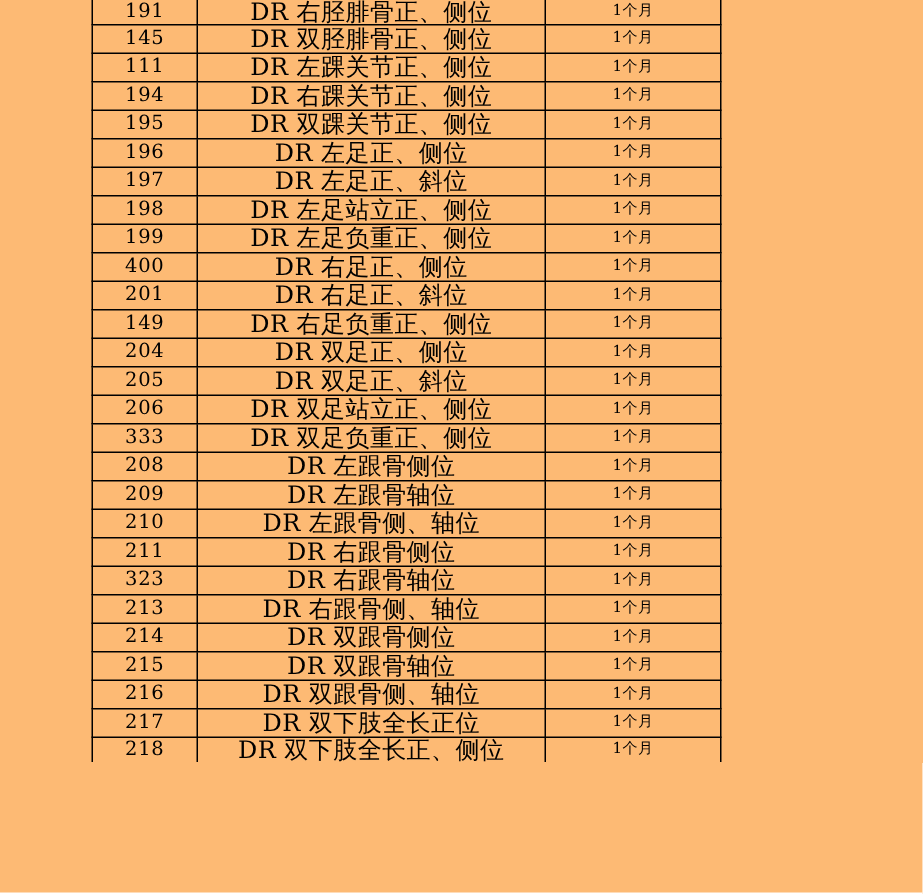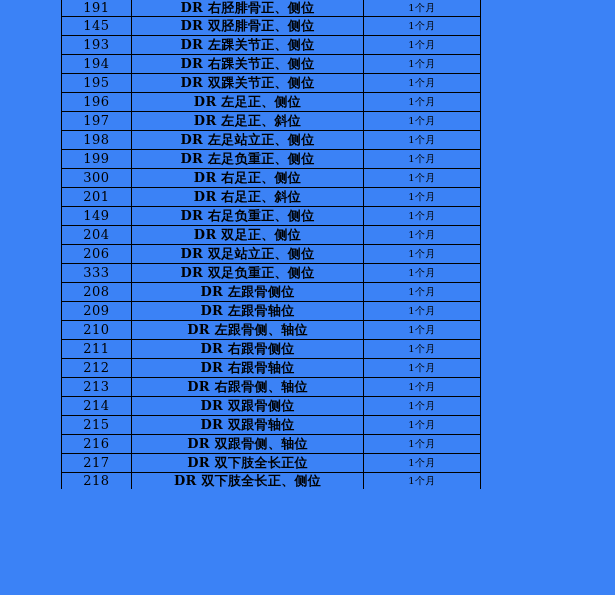--- a/index.html
+++ b/index.html
@@ -10,21 +10,21 @@
   body {
     width: 615px;
     height: 596px;
     overflow: hidden;
     font-family: "DejaVu Sans", "Liberation Sans", sans-serif;
   }
   #sheet {
     position: relative;
     width: 615px;
     height: 596px;
-    background: #3b82f6;
+    background: #fdba74;
   }
   table.exam-table {
     border-collapse: collapse;
     table-layout: fixed;
     margin-left: 61px;
     margin-top: -1px;
     width: 419px;
   }
   table.exam-table col.c-no    { width: 70px; }
   table.exam-table col.c-name  { width: 232px; }
@@ -41,23 +41,22 @@
     color: #000000;
     font-family: "DejaVu Serif", "Liberation Serif", serif;
     white-space: nowrap;
     overflow: hidden;
   }
   table.exam-table td.no-cell {
     font-size: 13px;
     letter-spacing: 0.5px;
   }
   table.exam-table td.name-cell {
-    font-size: 13px;
+    font-size: 16px;
     letter-spacing: 0.3px;
-    font-weight: bold;
   }
   table.exam-table td.valid-cell {
     font-size: 10px;
     letter-spacing: 0.3px;
   }
   
   table.exam-table tr.clipped-top td {
     height: 14px;
   }
   
@@ -81,21 +80,21 @@
         <td class="no-cell">191</td>
         <td class="name-cell">DR 右胫腓骨正、侧位</td>
         <td class="valid-cell">1个月</td>
       </tr>
       <tr>
         <td class="no-cell">145</td>
         <td class="name-cell">DR 双胫腓骨正、侧位</td>
         <td class="valid-cell">1个月</td>
       </tr>
       <tr>
-        <td class="no-cell">193</td>
+        <td class="no-cell">111</td>
         <td class="name-cell">DR 左踝关节正、侧位</td>
         <td class="valid-cell">1个月</td>
       </tr>
       <tr>
         <td class="no-cell">194</td>
         <td class="name-cell">DR 右踝关节正、侧位</td>
         <td class="valid-cell">1个月</td>
       </tr>
       <tr>
         <td class="no-cell">195</td>
@@ -116,40 +115,45 @@
         <td class="no-cell">198</td>
         <td class="name-cell">DR 左足站立正、侧位</td>
         <td class="valid-cell">1个月</td>
       </tr>
       <tr>
         <td class="no-cell">199</td>
         <td class="name-cell">DR 左足负重正、侧位</td>
         <td class="valid-cell">1个月</td>
       </tr>
       <tr>
-        <td class="no-cell">300</td>
+        <td class="no-cell">400</td>
         <td class="name-cell">DR 右足正、侧位</td>
         <td class="valid-cell">1个月</td>
       </tr>
       <tr>
         <td class="no-cell">201</td>
         <td class="name-cell">DR 右足正、斜位</td>
         <td class="valid-cell">1个月</td>
       </tr>
       <tr>
         <td class="no-cell">149</td>
         <td class="name-cell">DR 右足负重正、侧位</td>
         <td class="valid-cell">1个月</td>
       </tr>
       <tr>
         <td class="no-cell">204</td>
         <td class="name-cell">DR 双足正、侧位</td>
         <td class="valid-cell">1个月</td>
       </tr>
       <tr>
+        <td class="no-cell">205</td>
+        <td class="name-cell">DR 双足正、斜位</td>
+        <td class="valid-cell">1个月</td>
+      </tr>
+      <tr>
         <td class="no-cell">206</td>
         <td class="name-cell">DR 双足站立正、侧位</td>
         <td class="valid-cell">1个月</td>
       </tr>
       <tr>
         <td class="no-cell">333</td>
         <td class="name-cell">DR 双足负重正、侧位</td>
         <td class="valid-cell">1个月</td>
       </tr>
       <tr>
@@ -166,21 +170,21 @@
         <td class="no-cell">210</td>
         <td class="name-cell">DR 左跟骨侧、轴位</td>
         <td class="valid-cell">1个月</td>
       </tr>
       <tr>
         <td class="no-cell">211</td>
         <td class="name-cell">DR 右跟骨侧位</td>
         <td class="valid-cell">1个月</td>
       </tr>
       <tr>
-        <td class="no-cell">212</td>
+        <td class="no-cell">323</td>
         <td class="name-cell">DR 右跟骨轴位</td>
         <td class="valid-cell">1个月</td>
       </tr>
       <tr>
         <td class="no-cell">213</td>
         <td class="name-cell">DR 右跟骨侧、轴位</td>
         <td class="valid-cell">1个月</td>
       </tr>
       <tr>
         <td class="no-cell">214</td>

